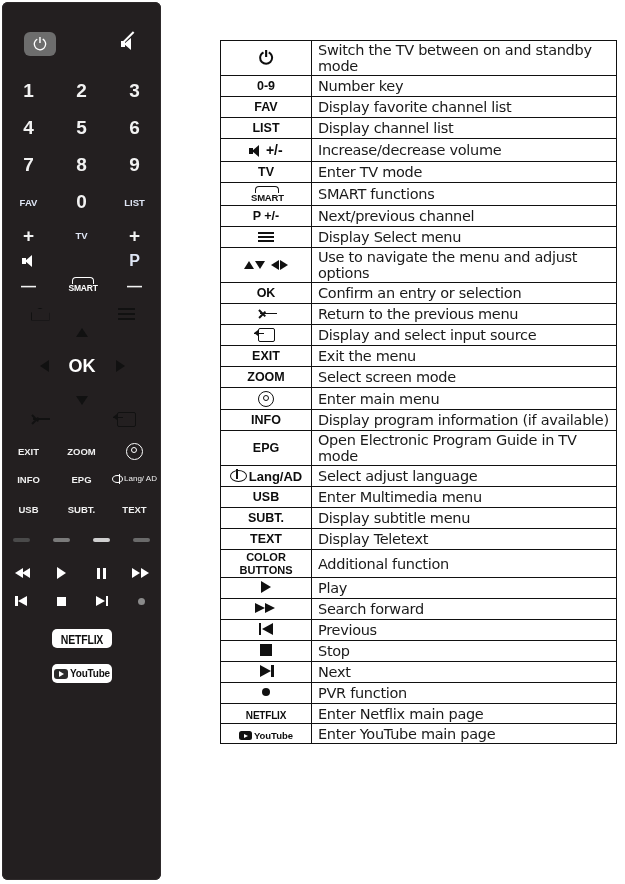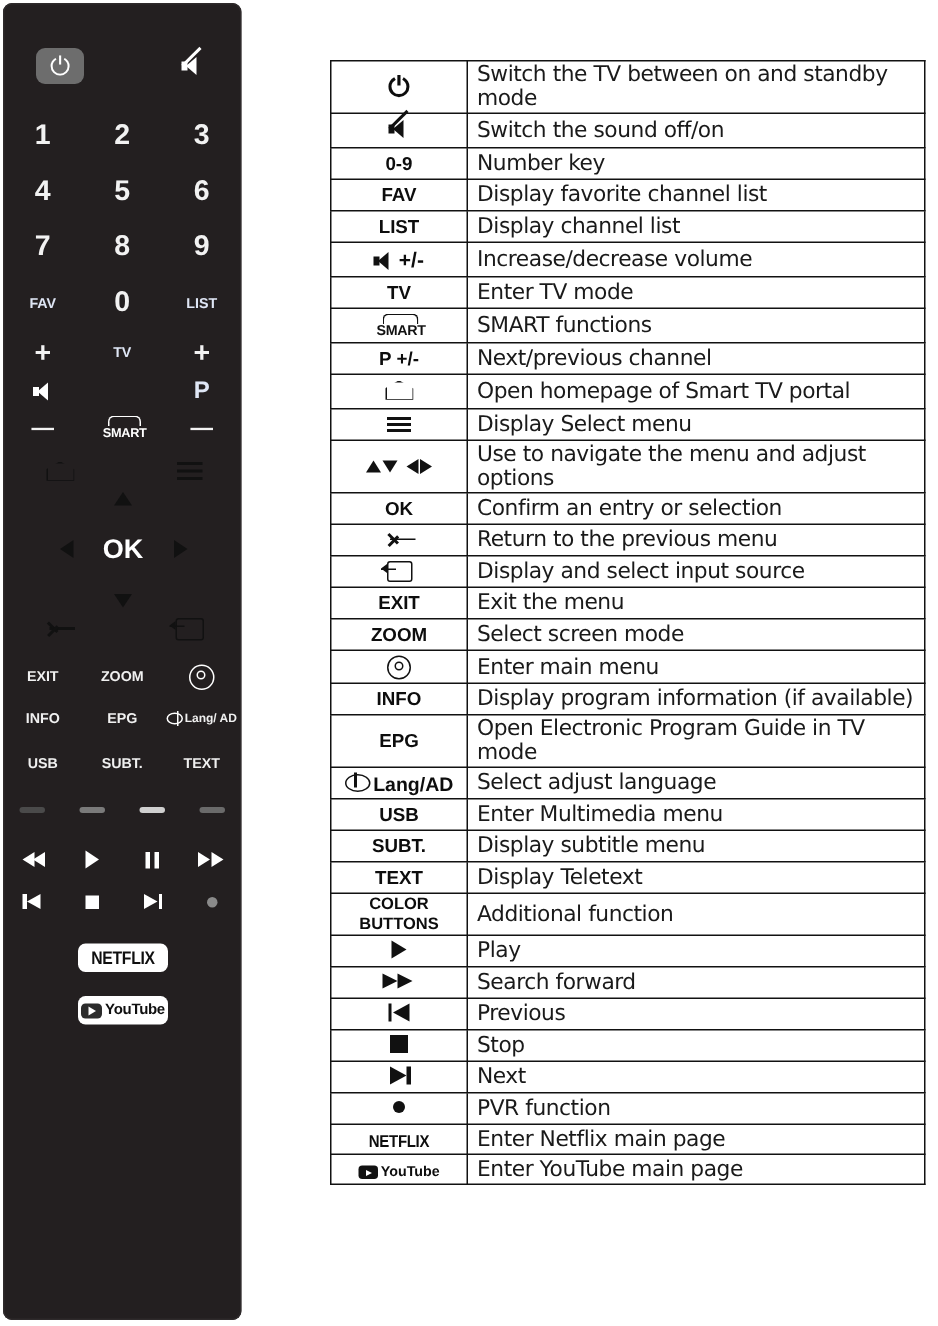--- a/index.html
+++ b/index.html
@@ -22,21 +22,21 @@
     position:absolute;left:22px;top:30px;width:32px;height:24px;
     background:#6d6d6d;border-radius:6px;display:flex;align-items:center;justify-content:center;
   }
 
   .rrow{position:absolute;left:0;width:159px;display:flex;}
   .c3>div{flex:1;display:flex;align-items:center;justify-content:center;color:#fff;}
   .c4>div{flex:1;display:flex;align-items:center;justify-content:center;color:#fff;}
 
   .num{font-size:19px;font-weight:bold;color:#f2f2f2;font-family:"Liberation Sans",sans-serif;}
   .small{font-size:9.5px;font-weight:bold;color:#f0f0f0;}
-  .smaller{font-size:8px;font-weight:bold;color:#f0f0f0;}
+  .smaller{font-size:8px;font-weight:normal;color:#f0f0f0;}
   .bluish{color:#dfe6f5;}
   .plusminus{font-size:19px;font-weight:bold;color:#f2f2f2;line-height:1;}
 
   .brandbtn{
     position:absolute;left:50px;width:60px;height:19px;background:#fff;border-radius:5px;
     display:flex;align-items:center;justify-content:center;
   }
   .netflix-word{
     font-family:"Liberation Sans",sans-serif;font-weight:bold;font-size:10.5px;
     letter-spacing:-0.2px;color:#0f0f0f;transform:scaleY(1.15);
@@ -400,28 +400,20 @@
 </div>
 
 <table id="table">
     <tbody>
 
   <tr style="height:23px">
     <td class="key"><span class="keysym-lg">⏻</span></td>
     <td class="desc">Switch the TV between on and standby mode</td>
   </tr>
 
-  <tr style="height:23px">
-    <td class="key">
-      <span class="spk" style="width:14px;height:13px;color:#111">
-        <span class="body"></span><span class="cone"></span><span class="slash"></span>
-      </span>
-    </td>
-    <td class="desc">Switch the sound off/on</td>
-  </tr>
 
   <tr style="height:21px">
     <td class="key">0-9</td>
     <td class="desc">Number key</td>
   </tr>
 
   <tr style="height:21px">
     <td class="key">FAV</td>
     <td class="desc">Display favorite channel list</td>
   </tr>
@@ -452,24 +444,20 @@
       </span>
     </td>
     <td class="desc">SMART functions</td>
   </tr>
 
   <tr style="height:21px">
     <td class="key">P +/-</td>
     <td class="desc">Next/previous channel</td>
   </tr>
 
-  <tr style="height:23px">
-    <td class="key"><span class="homeico" style="color:#111"></span></td>
-    <td class="desc">Open homepage of Smart TV portal</td>
-  </tr>
 
   <tr style="height:21px">
     <td class="key">
       <span class="burger" style="color:#111;width:16px;height:10px;">
         <span style="width:16px;height:1.6px;top:0"></span><span style="width:16px;height:1.6px;top:4px"></span><span style="width:16px;height:1.6px;top:8px"></span>
       </span>
     </td>
     <td class="desc">Display Select menu</td>
   </tr>
 

